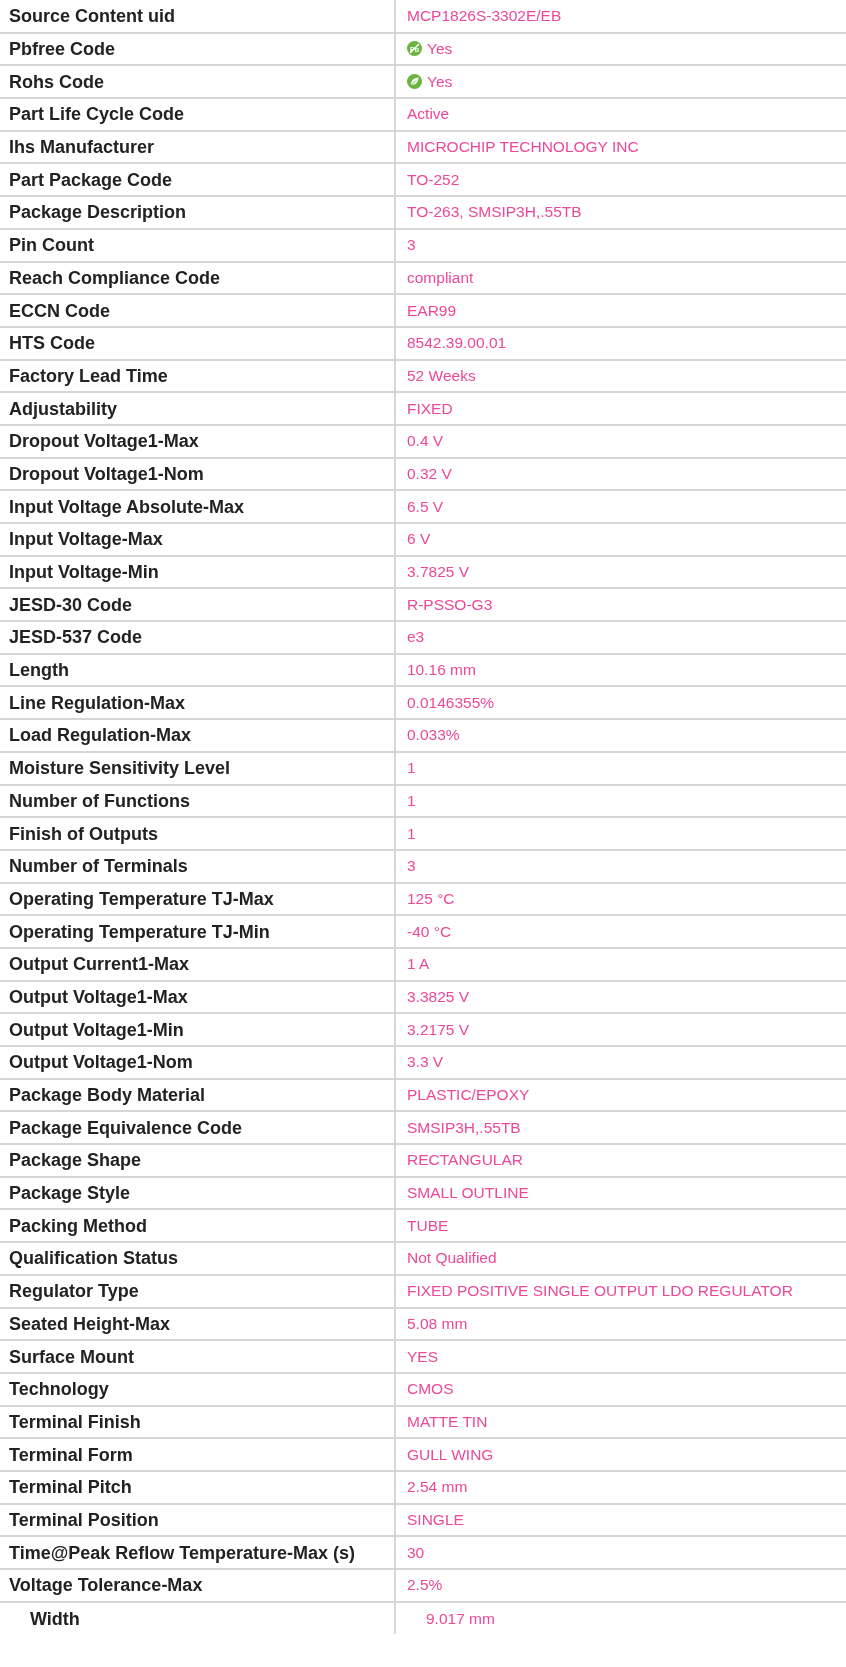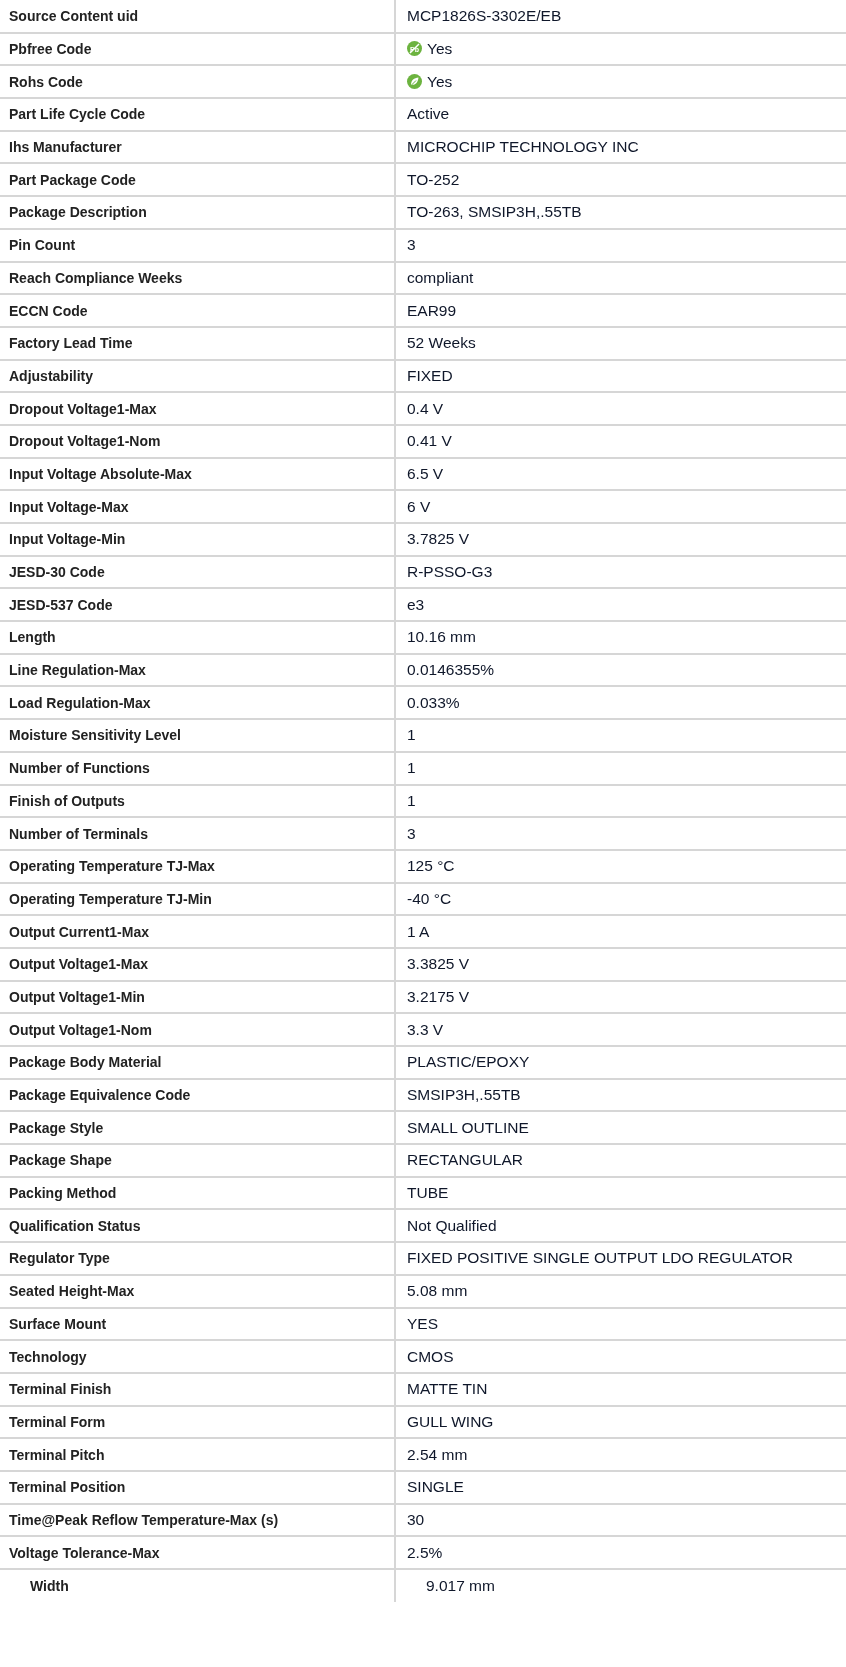--- a/index.html
+++ b/index.html
@@ -27,27 +27,27 @@
     table.spec td {
       border-bottom: 2px solid #d6d6d6;
       padding: 0 0 0 9px;
       vertical-align: middle;
       white-space: nowrap;
       overflow: hidden;
       line-height: 18px;
     }
     table.spec td.label {
       font-weight: bold;
-      font-size: 14px;
+      font-size: 18px;
       color: #222222;
       border-right: 2px solid #d6d6d6;
     }
     table.spec td.value {
       font-size: 15.5px;
-      color: #0f172a;
+      color: #ec4899;
       padding-left: 11px;
     }
     table.spec tr:last-child td {
       border-bottom: none;
       padding-left: 30px;
     }
     .badge-icon {
       display: inline-block;
       width: 15px;
       height: 15px;
@@ -106,42 +106,46 @@
   </tr>
       <tr>
     <td class="label">Package Description</td>
     <td class="value">TO-263, SMSIP3H,.55TB</td>
   </tr>
       <tr>
     <td class="label">Pin Count</td>
     <td class="value">3</td>
   </tr>
       <tr>
-    <td class="label">Reach Compliance Weeks</td>
+    <td class="label">Reach Compliance Code</td>
     <td class="value">compliant</td>
   </tr>
       <tr>
     <td class="label">ECCN Code</td>
     <td class="value">EAR99</td>
   </tr>
       <tr>
+    <td class="label">HTS Code</td>
+    <td class="value">8542.39.00.01</td>
+  </tr>
+      <tr>
     <td class="label">Factory Lead Time</td>
     <td class="value">52 Weeks</td>
   </tr>
       <tr>
     <td class="label">Adjustability</td>
     <td class="value">FIXED</td>
   </tr>
       <tr>
     <td class="label">Dropout Voltage1-Max</td>
     <td class="value">0.4 V</td>
   </tr>
       <tr>
     <td class="label">Dropout Voltage1-Nom</td>
-    <td class="value">0.41 V</td>
+    <td class="value">0.32 V</td>
   </tr>
       <tr>
     <td class="label">Input Voltage Absolute-Max</td>
     <td class="value">6.5 V</td>
   </tr>
       <tr>
     <td class="label">Input Voltage-Max</td>
     <td class="value">6 V</td>
   </tr>
       <tr>
@@ -210,26 +214,26 @@
   </tr>
       <tr>
     <td class="label">Package Body Material</td>
     <td class="value">PLASTIC/EPOXY</td>
   </tr>
       <tr>
     <td class="label">Package Equivalence Code</td>
     <td class="value">SMSIP3H,.55TB</td>
   </tr>
       <tr>
+    <td class="label">Package Shape</td>
+    <td class="value">RECTANGULAR</td>
+  </tr>
+      <tr>
     <td class="label">Package Style</td>
     <td class="value">SMALL OUTLINE</td>
-  </tr>
-      <tr>
-    <td class="label">Package Shape</td>
-    <td class="value">RECTANGULAR</td>
   </tr>
       <tr>
     <td class="label">Packing Method</td>
     <td class="value">TUBE</td>
   </tr>
       <tr>
     <td class="label">Qualification Status</td>
     <td class="value">Not Qualified</td>
   </tr>
       <tr>

